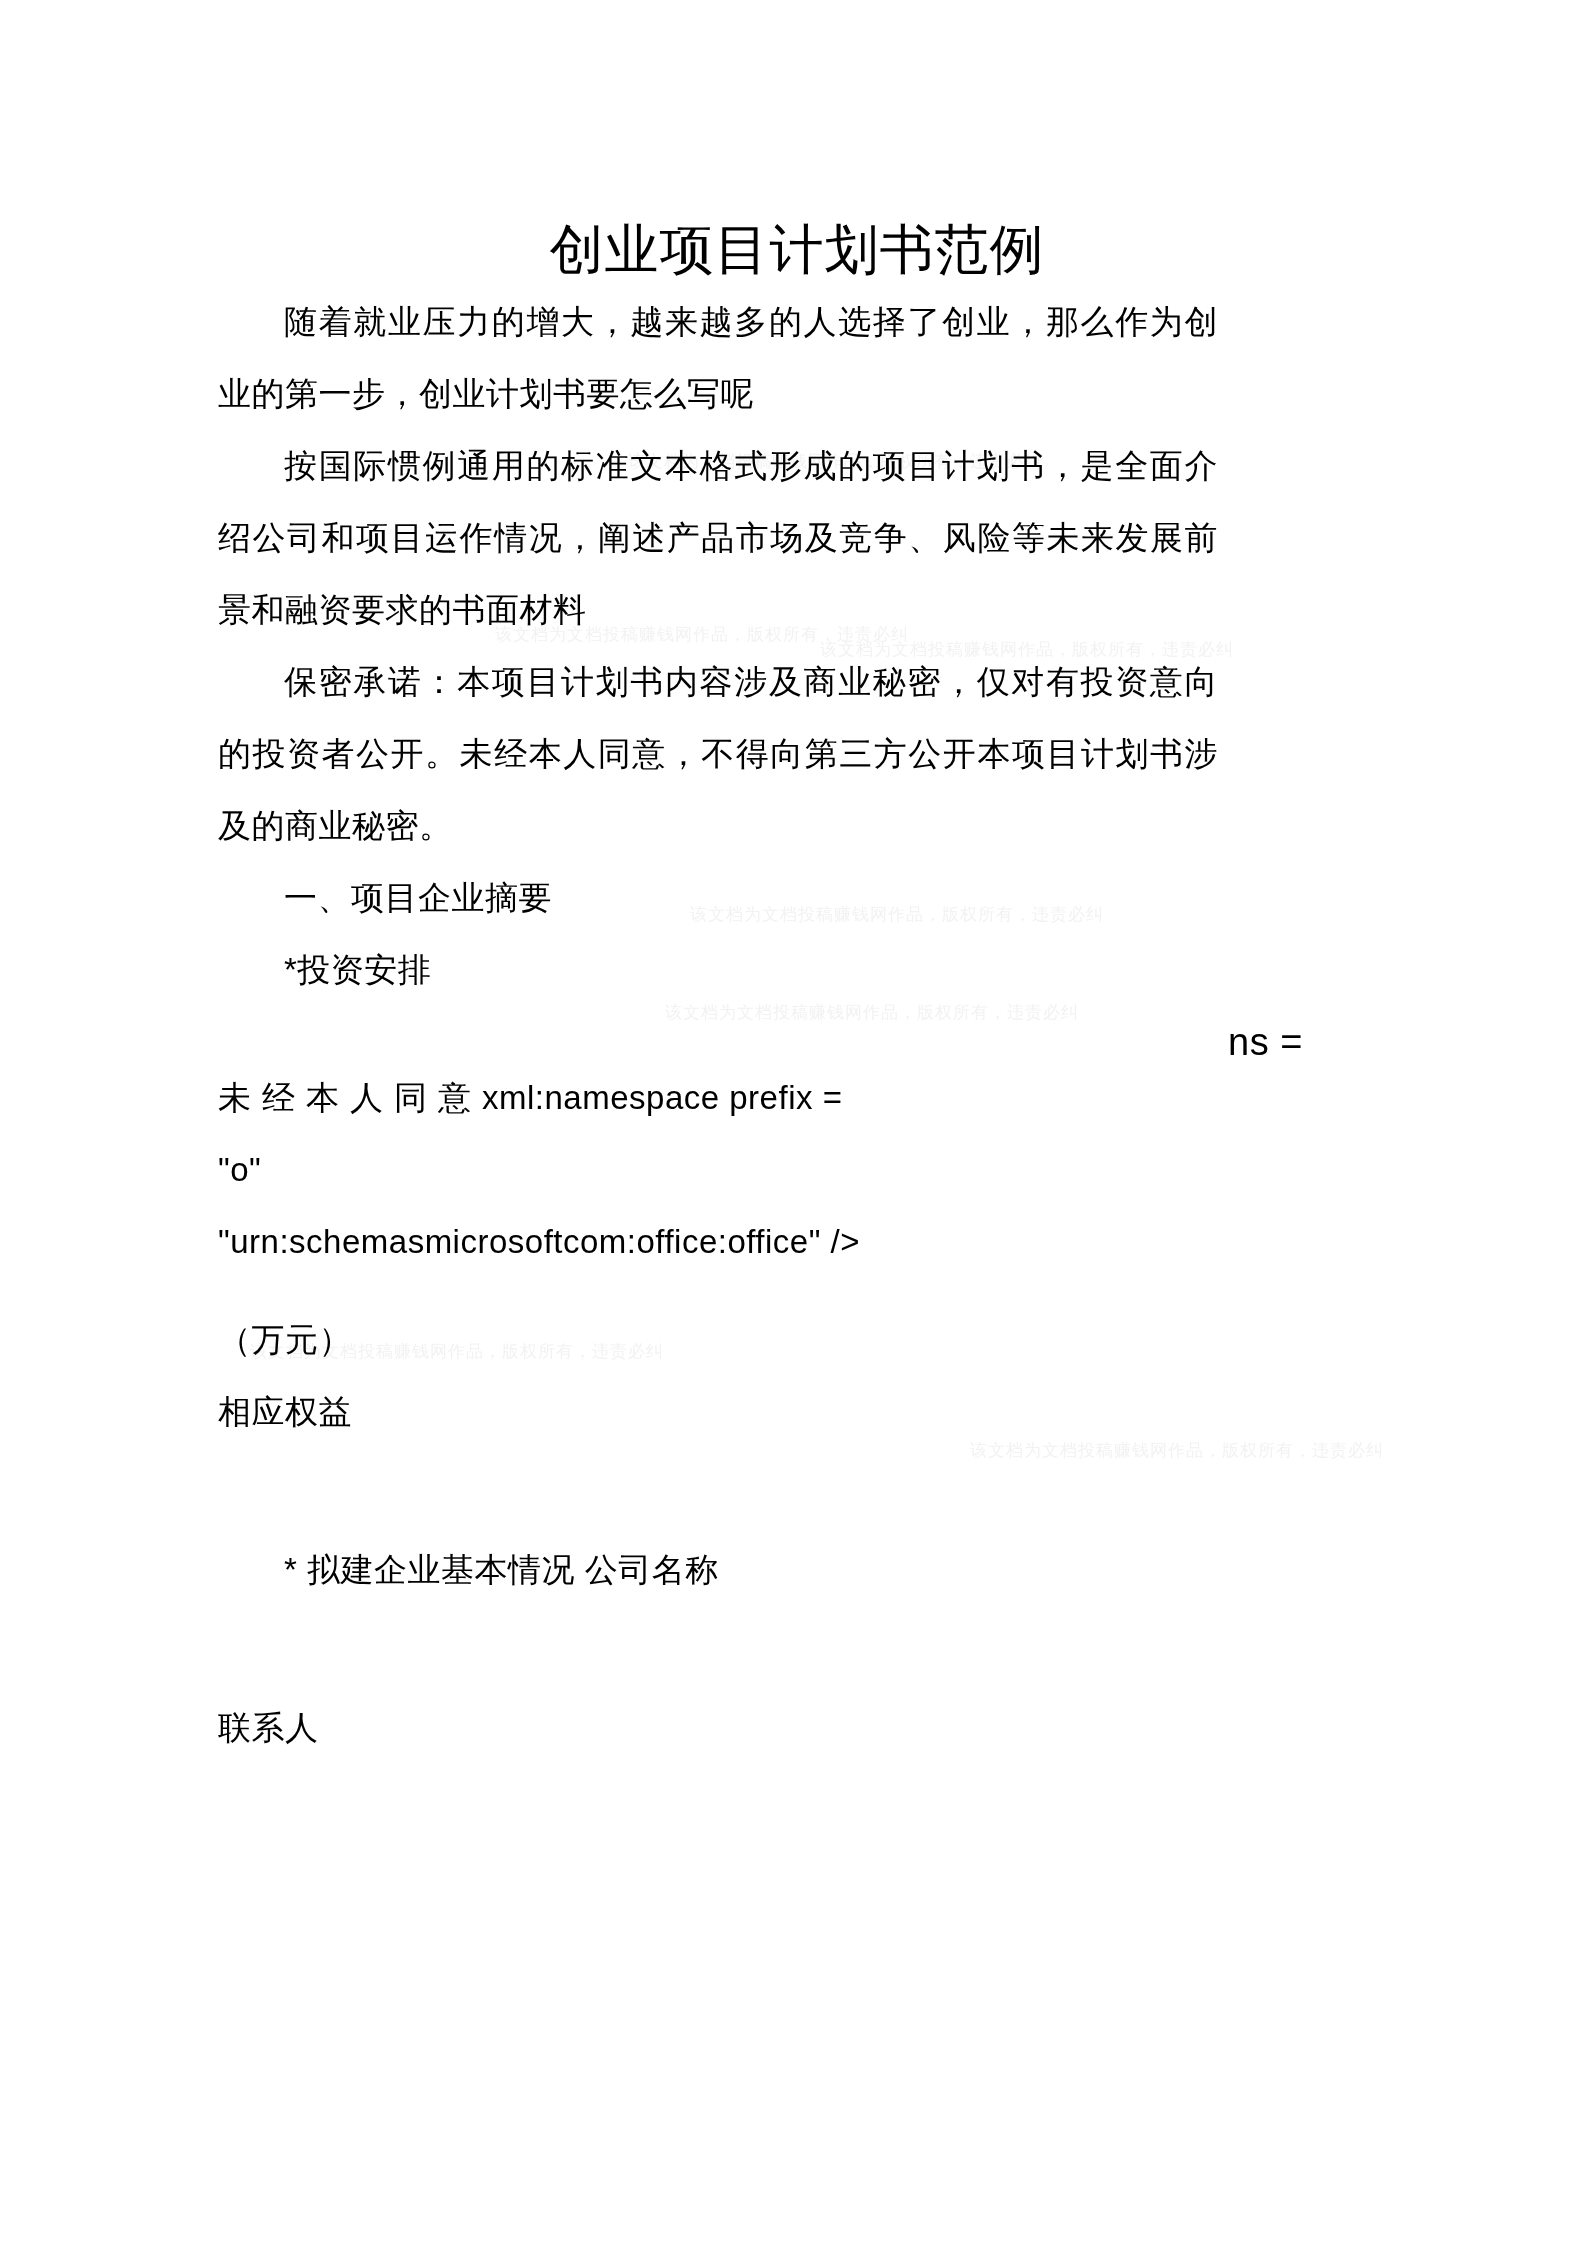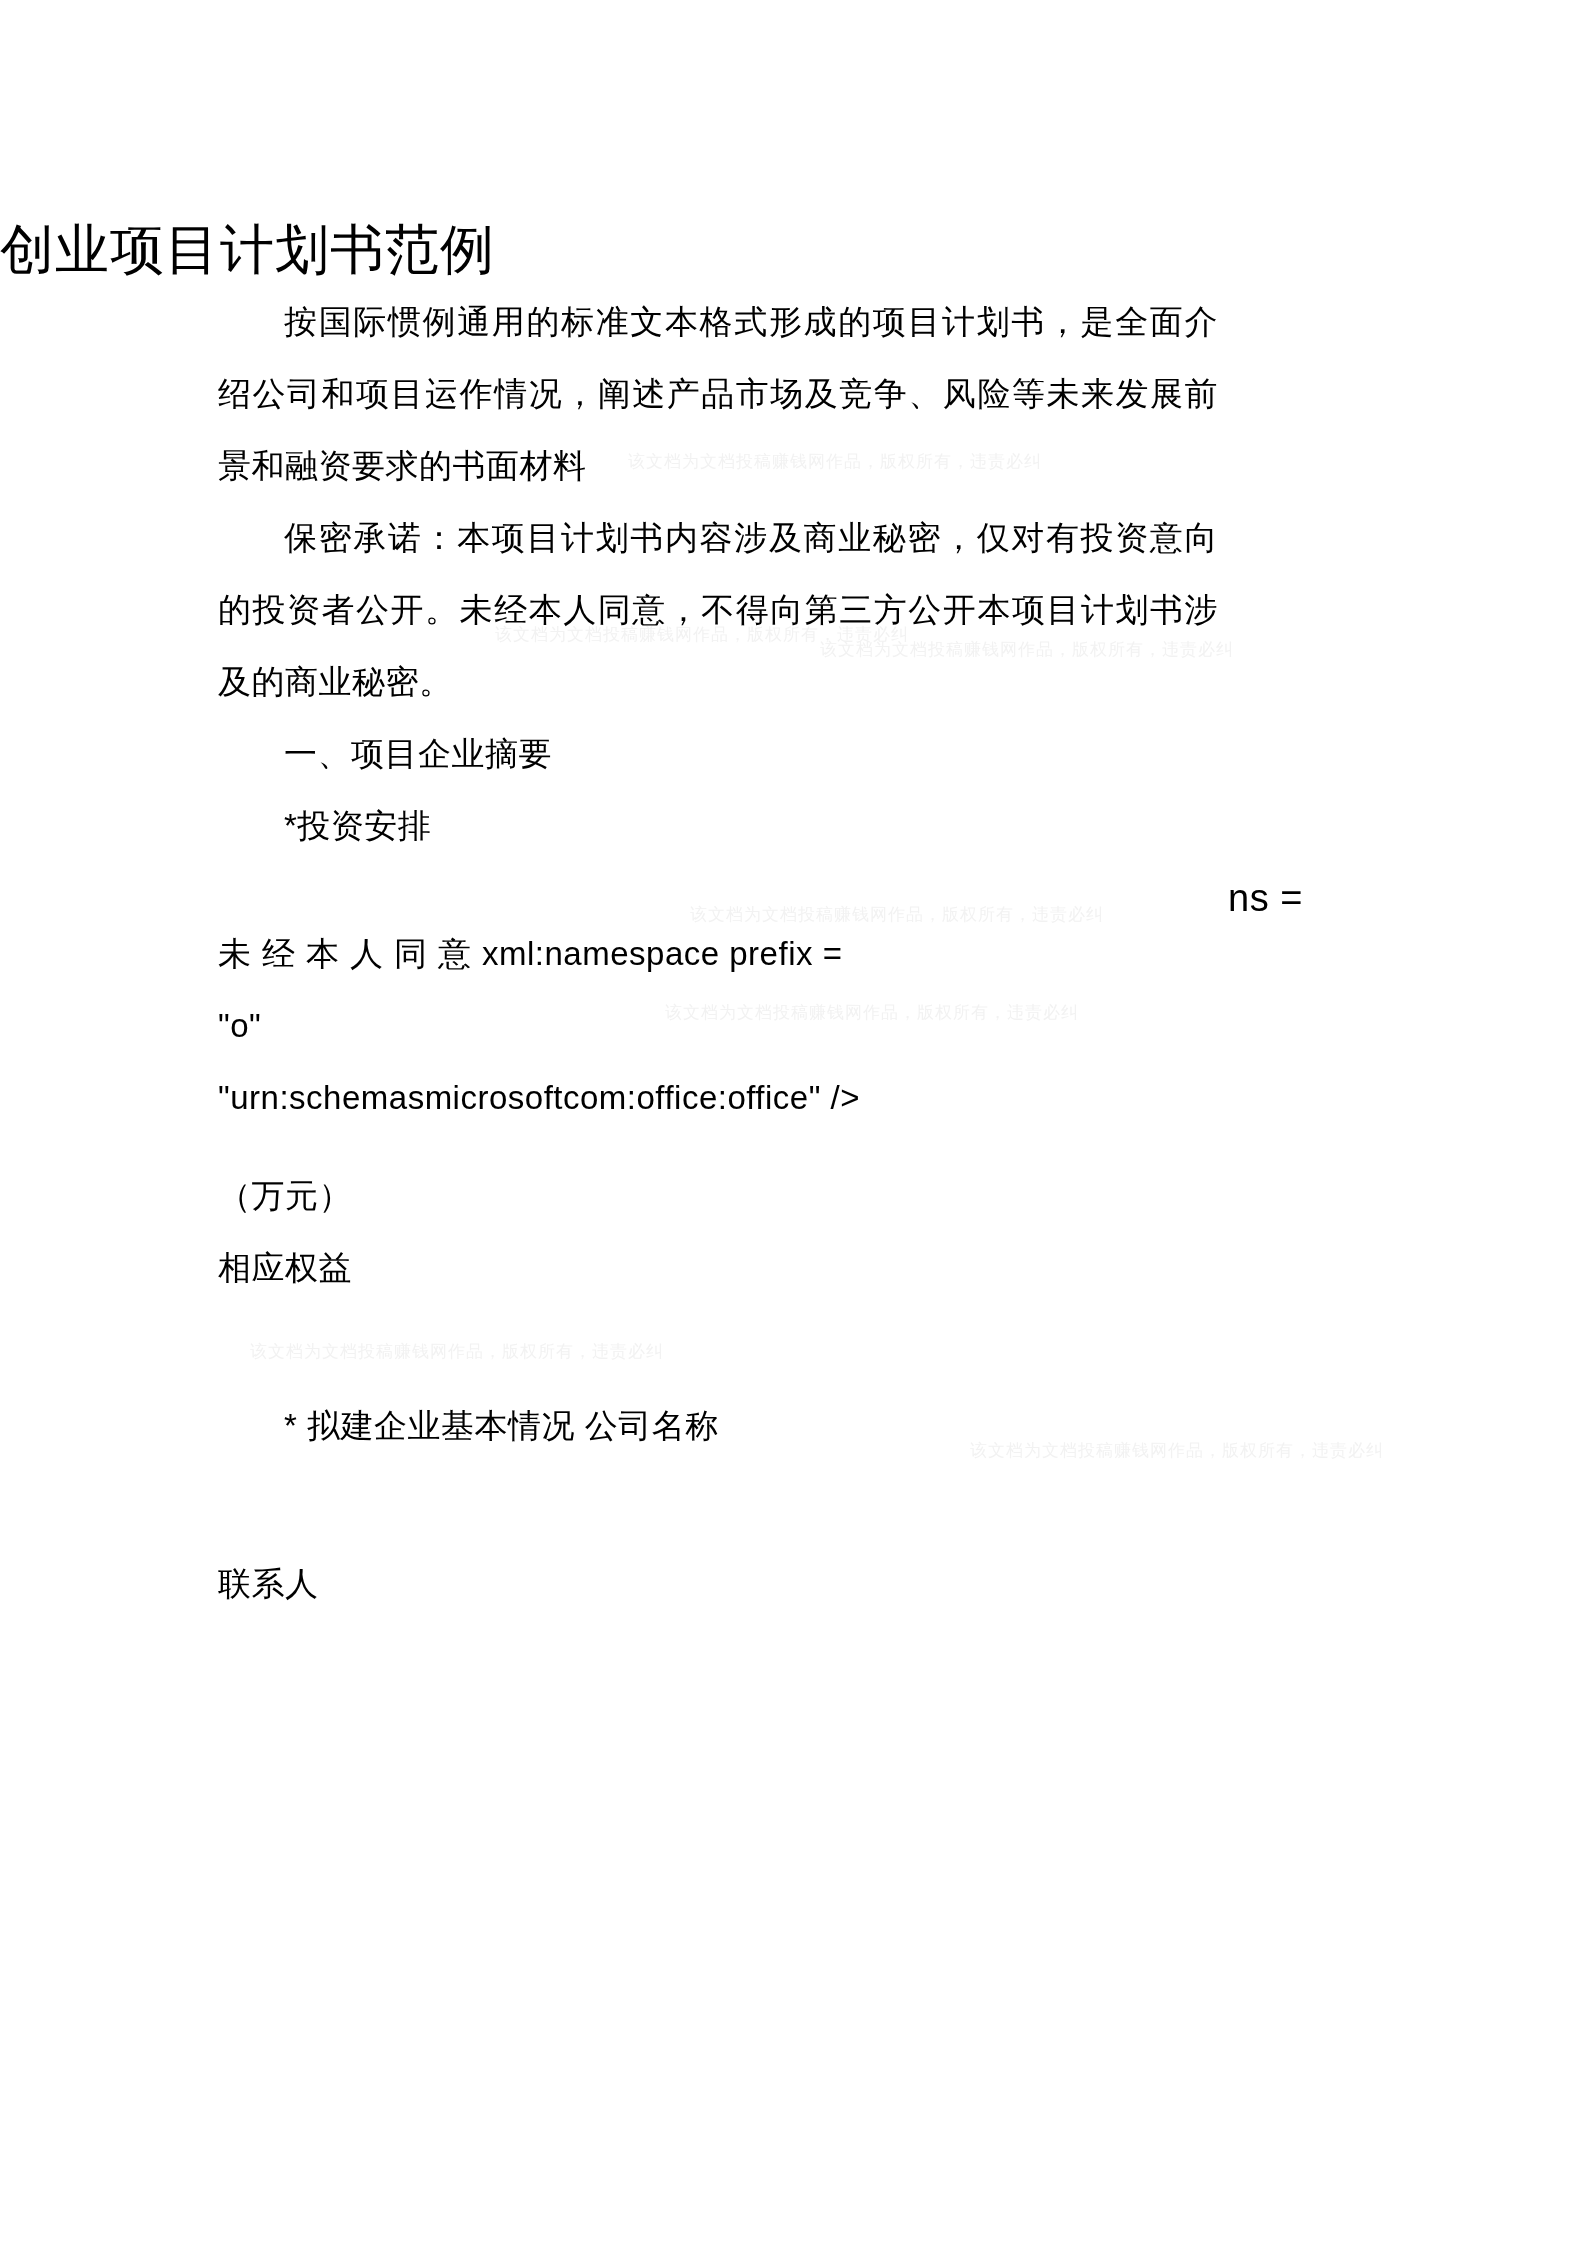--- a/index.html
+++ b/index.html
@@ -22,21 +22,21 @@
     inset: 0;
     background: #ffffff;
   }
 
   
   .doc-title {
     position: absolute;
     left: 0;
     right: 0;
     top: 178px;
-    text-align: left;
+    text-align: center;
     font-size: 54px;
     line-height: 70px;
     font-weight: 400;
     letter-spacing: 1px;
     white-space: nowrap;
   }
 
   
   .body-block {
     position: absolute;
@@ -118,20 +118,21 @@
   <div class="watermark wm-3">该文档为文档投稿赚钱网作品，版权所有，违责必纠</div>
   <div class="watermark wm-4">该文档为文档投稿赚钱网作品，版权所有，违责必纠</div>
   <div class="watermark wm-5">该文档为文档投稿赚钱网作品，版权所有，违责必纠</div>
   <div class="watermark wm-6">该文档为文档投稿赚钱网作品，版权所有，违责必纠</div>
   <div class="watermark wm-7">该文档为文档投稿赚钱网作品，版权所有，违责必纠</div>
 
   <h1 class="doc-title">创业项目计划书范例</h1>
 
   <div class="body-block">
 
+    <p class="para indent">随着就业压力的增大，越来越多的人选择了创业，那么作为创业的第一步，创业计划书要怎么写呢</p>
 
     <p class="para indent">按国际惯例通用的标准文本格式形成的项目计划书，是全面介绍公司和项目运作情况，阐述产品市场及竞争、风险等未来发展前景和融资要求的书面材料</p>
 
     <p class="para indent">保密承诺：本项目计划书内容涉及商业秘密，仅对有投资意向的投资者公开。未经本人同意，不得向第三方公开本项目计划书涉及的商业秘密。</p>
 
     <p class="para indent">一、项目企业摘要</p>
 
 
     <p class="para indent">*投资安排</p>
 

